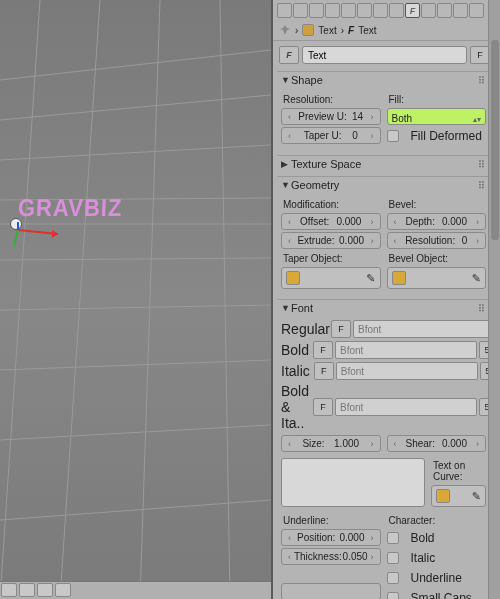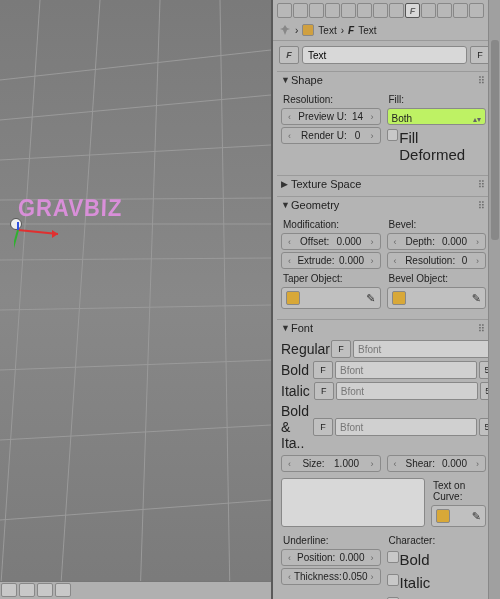--- a/index.html
+++ b/index.html
@@ -41,21 +41,21 @@
   .lbl { font-size:10px; color:#222; margin:2px 0 1px 2px; }
 
   .numfield { display:flex; align-items:center; height:17px; background:#b8b8b8; border:1px solid #8a8a8a; border-radius:3px; padding:0 4px; font-size:10px; justify-content:space-between; }
   .numfield .arrow { color:#666; cursor:pointer; font-size:9px; padding:0 2px; }
   .numfield .nf-label { flex:0 0 auto; }
   .numfield .nf-val { flex:0 0 auto; text-align:right; }
 
   .sel { height:17px; background:#bef264; border:1px solid #8a8a8a; border-radius:3px; padding:0 4px; font-size:10px; display:flex; align-items:flex-end; justify-content:space-between; }
   .sel .updn { color:#666; font-size:8px; }
 
-  .check { display:flex; gap:1px; font-size:15px; margin:2px 0; }
+  .check { display:flex; align-items:center; gap:12px; font-size:12px; margin:2px 0; }
   .check .box { width:12px; height:12px; border:1px solid #888; border-radius:2px; background:#c8c8c8; }
 
   .idrow { display:flex; gap:2px; height:18px; }
   .idrow .icon-btn { width:20px; background:#c0c0c0; border:1px solid #888; border-radius:2px; display:flex; align-items:center; justify-content:center; font-size:9px; }
   .idrow .id-input { flex:1; background:#d0d0d0; border:1px solid #888; border-radius:2px; padding:0 4px; font-size:10px; color:#777; }
   .idrow .s-btn { width:16px; background:#c0c0c0; border:1px solid #888; border-radius:2px; display:flex; align-items:center; justify-content:center; font-size:9px; }
 
   .font-row { display:flex; align-items:center; gap:4px; margin-bottom:3px; }
   .font-row .flabel { width:46px; font-size:14px; }
 
@@ -149,21 +149,21 @@
         <div class="col">
           <div class="lbl">Resolution:</div>
           <div class="numfield">
               <span class="arrow">‹</span>
               <span class="nf-label">Preview U:</span>
               <span class="nf-val">14</span>
               <span class="arrow">›</span>
             </div>
           <div class="numfield">
               <span class="arrow">‹</span>
-              <span class="nf-label">Render U:</span>
+              <span class="nf-label">Taper U:</span>
               <span class="nf-val">0</span>
               <span class="arrow">›</span>
             </div>
         </div>
         <div class="col">
           <div class="lbl">Fill:</div>
           <div class="sel">
               <span>Both</span>
               <span class="updn">▴▾</span>
             </div>

